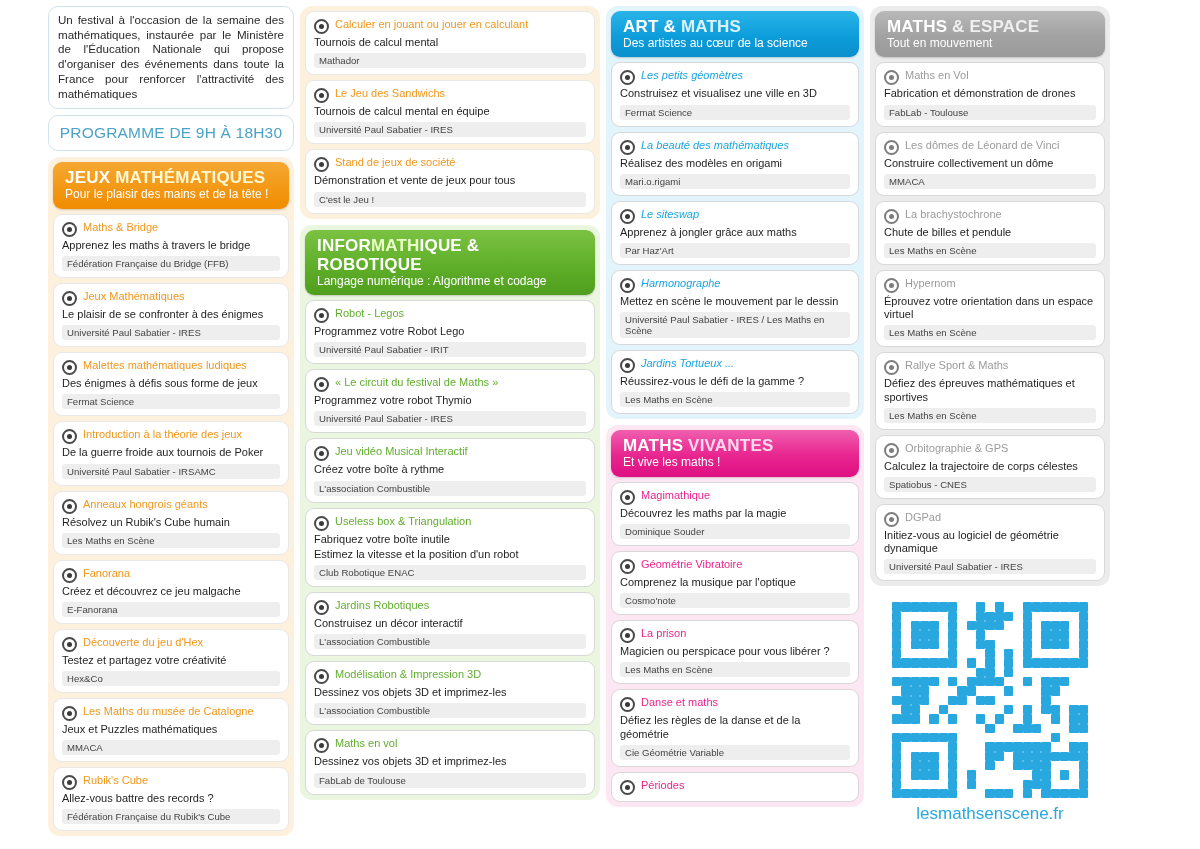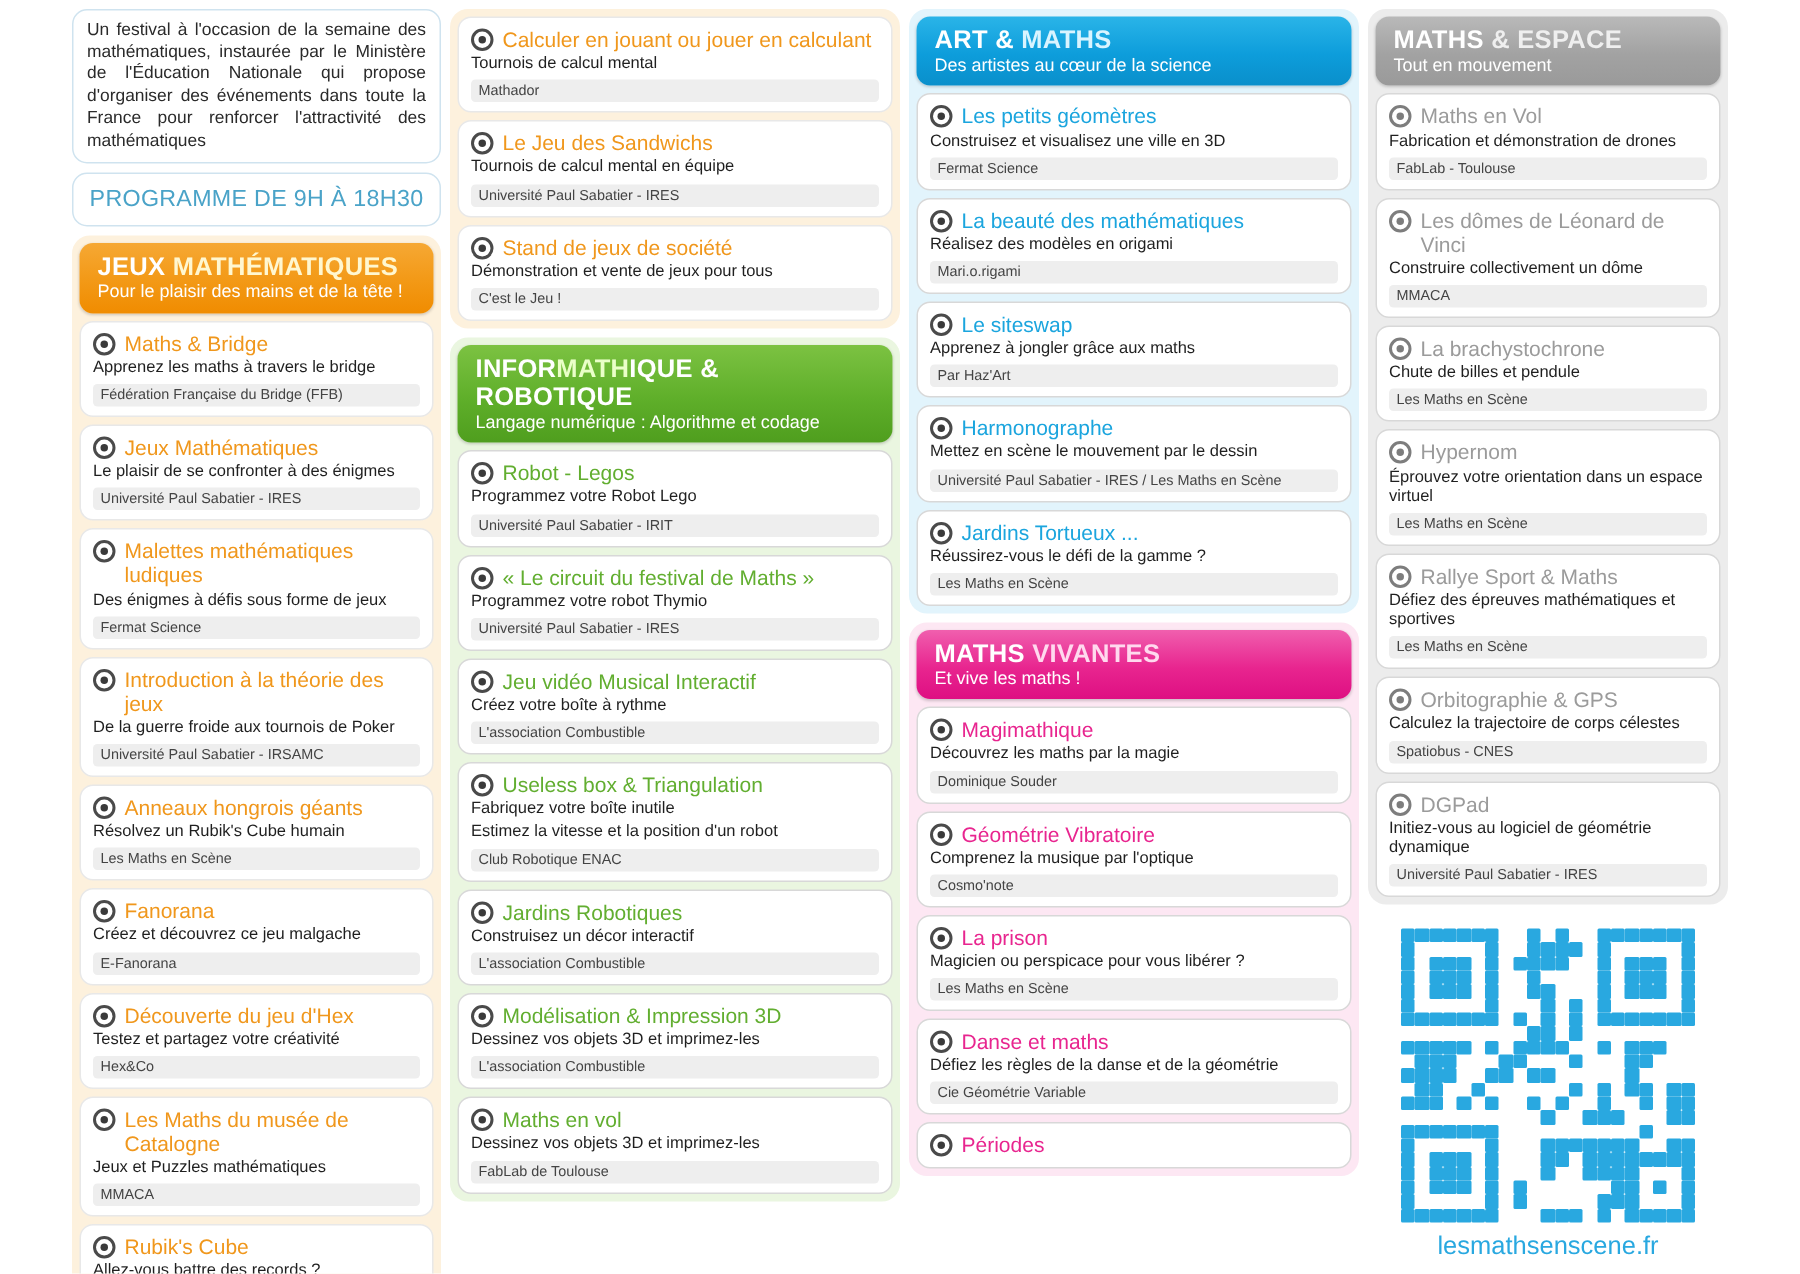--- a/index.html
+++ b/index.html
@@ -18,21 +18,21 @@
     gap: 6px;
     padding: 6px 4px 4px 4px;
   }
   .col {
     display: flex;
     flex-direction: column;
     gap: 6px;
   }
   .col-1 { width: 290px; padding-left: 44px; }
   .col-2 { width: 300px; }
-  .col-3 { width: 300px; }
+  .col-3 { width: 258px; }
   .col-4 { width: 240px; }
 
   
   .intro {
     border: 1.5px solid #cfe3ef;
     border-radius: 10px;
     padding: 6px 9px 7px 9px;
     font-size: 11.6px;
     line-height: 1.27;
     color: #2a2a2a;
@@ -107,21 +107,21 @@
   .bullet::after {
     content: "";
     position: absolute;
     left: 50%; top: 50%;
     width: 5px; height: 5px;
     margin: -2.5px 0 0 -2.5px;
     border-radius: 50%;
     background: #3a3a3a;
   }
   .card-title {
-    font-size: 14px;
+    font-size: 11px;
     line-height: 1.15;
     padding-top: 1px;
   }
   .card-desc {
     font-size: 11px;
     color: #1f1f1f;
     line-height: 1.2;
     margin-top: 1px;
   }
   .card-org {
@@ -130,21 +130,21 @@
     border-radius: 3px;
     font-size: 9.6px;
     color: #444;
     padding: 2px 5px;
   }
 
   
   .c-orange .card-title { color: #f0971c; }
   .c-orange { border-color: #e8e8e8; }
   .c-green .card-title  { color: #62ae30; }
-  .c-blue .card-title   { color: #1ba5de; }
+  .c-blue .card-title   { color: #1ba5de; font-style: italic; }
   .c-pink .card-title   { color: #e8258f; }
   .c-grey .card-title   { color: #9b9b9b; }
 
   .c-orange .bullet { border-color:#4a4a4a; }
   .c-green .bullet  { border-color:#4a4a4a; }
   .c-blue .bullet   { border-color:#4a4a4a; }
   .c-pink .bullet   { border-color:#4a4a4a; }
   .c-grey .bullet   { border-color:#7d7d7d; }
   .c-grey .bullet::after { background:#7d7d7d; }
 

